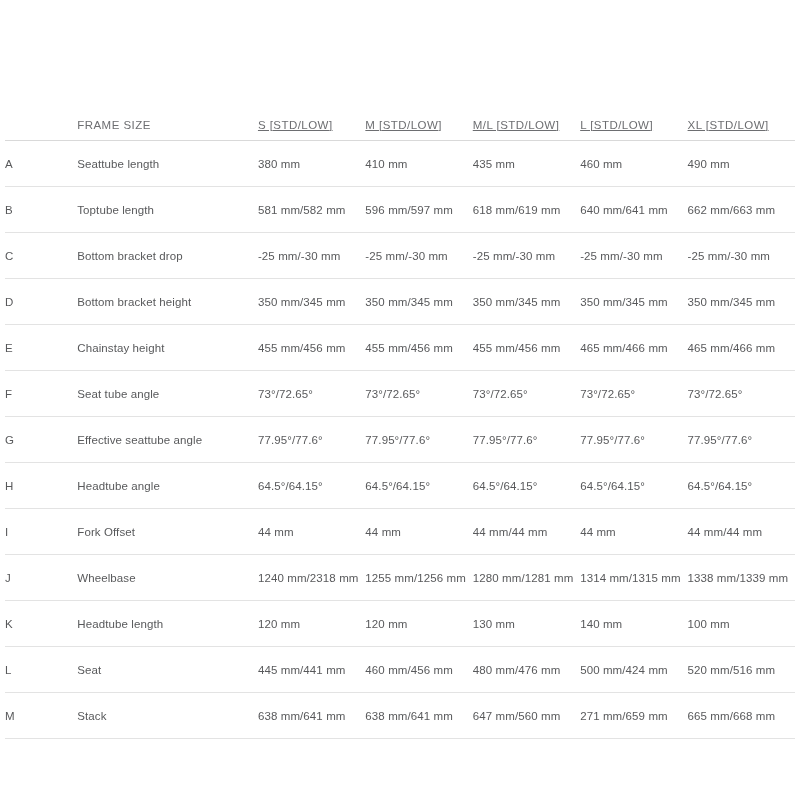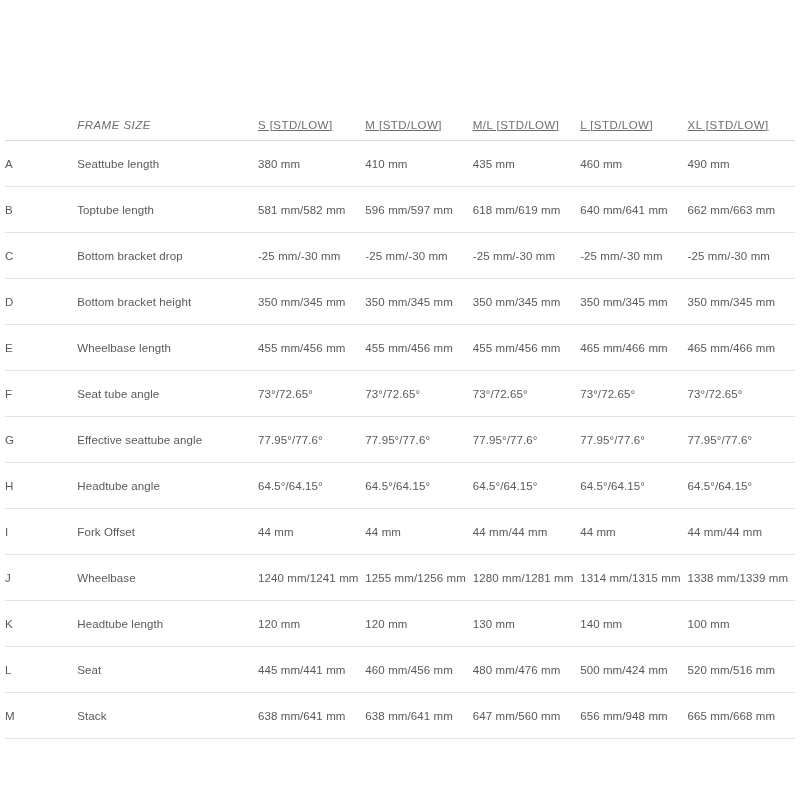--- a/index.html
+++ b/index.html
@@ -56,21 +56,20 @@
     color: #a7a9ac;
     font-size: 11px;
     padding-left: 9px;
   }
   td.label, th.label {
     color: #58595b;
     padding-left: 9px;
   }
   th.label {
     color: #6d6e71;
-    font-style: italic;
   }
   td.val {
     color: #6d6e71;
   }
   th.val {
     color: #6d6e71;
     text-decoration: underline;
   }
 </style>
 </head>
@@ -130,21 +129,21 @@
         <td class="letter">D</td>
         <td class="label">Bottom bracket height</td>
         <td class="val">350 mm/345 mm</td>
         <td class="val">350 mm/345 mm</td>
         <td class="val">350 mm/345 mm</td>
         <td class="val">350 mm/345 mm</td>
         <td class="val">350 mm/345 mm</td>
       </tr>
       <tr>
         <td class="letter">E</td>
-        <td class="label">Wheelbase length</td>
+        <td class="label">Chainstay height</td>
         <td class="val">455 mm/456 mm</td>
         <td class="val">455 mm/456 mm</td>
         <td class="val">455 mm/456 mm</td>
         <td class="val">465 mm/466 mm</td>
         <td class="val">465 mm/466 mm</td>
       </tr>
       <tr>
         <td class="letter">F</td>
         <td class="label">Seat tube angle</td>
         <td class="val">73°/72.65°</td>
@@ -176,21 +175,21 @@
         <td class="label">Fork Offset</td>
         <td class="val">44 mm</td>
         <td class="val">44 mm</td>
         <td class="val">44 mm/44 mm</td>
         <td class="val">44 mm</td>
         <td class="val">44 mm/44 mm</td>
       </tr>
       <tr>
         <td class="letter">J</td>
         <td class="label">Wheelbase</td>
-        <td class="val">1240 mm/1241 mm</td>
+        <td class="val">1240 mm/2318 mm</td>
         <td class="val">1255 mm/1256 mm</td>
         <td class="val">1280 mm/1281 mm</td>
         <td class="val">1314 mm/1315 mm</td>
         <td class="val">1338 mm/1339 mm</td>
       </tr>
       <tr>
         <td class="letter">K</td>
         <td class="label">Headtube length</td>
         <td class="val">120 mm</td>
         <td class="val">120 mm</td>
@@ -206,18 +205,18 @@
         <td class="val">480 mm/476 mm</td>
         <td class="val">500 mm/424 mm</td>
         <td class="val">520 mm/516 mm</td>
       </tr>
       <tr>
         <td class="letter">M</td>
         <td class="label">Stack</td>
         <td class="val">638 mm/641 mm</td>
         <td class="val">638 mm/641 mm</td>
         <td class="val">647 mm/560 mm</td>
-        <td class="val">656 mm/948 mm</td>
+        <td class="val">271 mm/659 mm</td>
         <td class="val">665 mm/668 mm</td>
       </tr>
     </tbody>
   </table>
 </div>
 
 </body></html>

